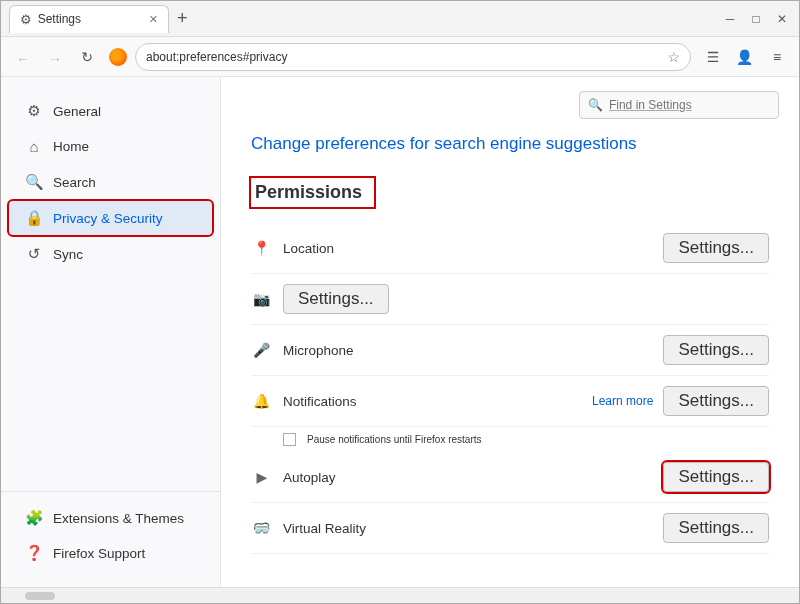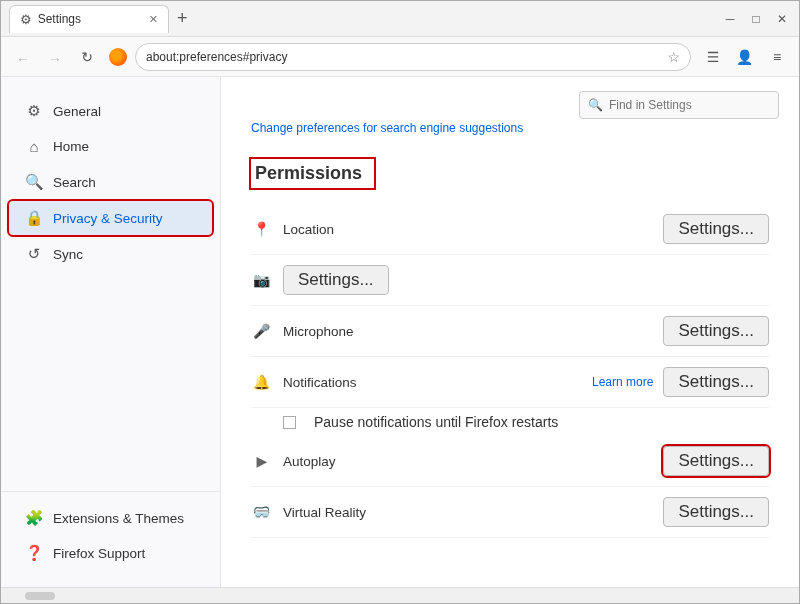--- a/index.html
+++ b/index.html
@@ -117,29 +117,29 @@
       height: 28px;
       border: 1px solid #ccc;
       border-radius: 4px;
       display: flex;
       align-items: center;
       padding: 0 8px;
       gap: 6px;
       background: #f9f9f9;
     }
     .find-icon { color: #888; font-size: 12px; }
-    .find-input { border: none; background: none; outline: none; font-size: 12px; color: #aaa; flex: 1; }
+    .find-input { border: none; background: none; outline: none; font-size: 12px; color: #aaa; flex: 1; text-decoration: underline; }
 
     .suggestion-link {
       color: #0060df;
-      font-size: 12px;
+      font-size: 17px;
       text-decoration: none;
       display: block;
       margin-bottom: 24px;
-      margin-top: 24px;
+      margin-top: 37px;
     }
 
     .section-title {
       font-size: 18px;
       font-weight: 700;
       color: #333;
       margin-bottom: 16px;
       padding-bottom: 8px;
       outline: 2px solid #c00;
       display: inline-block;
@@ -165,22 +165,22 @@
       color: #333;
       cursor: pointer;
       white-space: nowrap;
     }
     .settings-btn.highlighted { outline: 2px solid #c00; }
 
     .pause-row {
       display: flex;
       align-items: center;
       padding: 6px 0 6px 32px;
-      gap: 18px;
-      font-size: 14px;
+      gap: 11px;
+      font-size: 10px;
       color: #333;
     }
     .checkbox { width: 13px; height: 13px; border: 1px solid #aaa; background: #fff; display: inline-block; flex-shrink: 0; }
 
     
     .main-panel::-webkit-scrollbar { width: 8px; }
     .main-panel::-webkit-scrollbar-thumb { background: #ccc; border-radius: 4px; }
 
     
     .scroll-bar-bottom {

